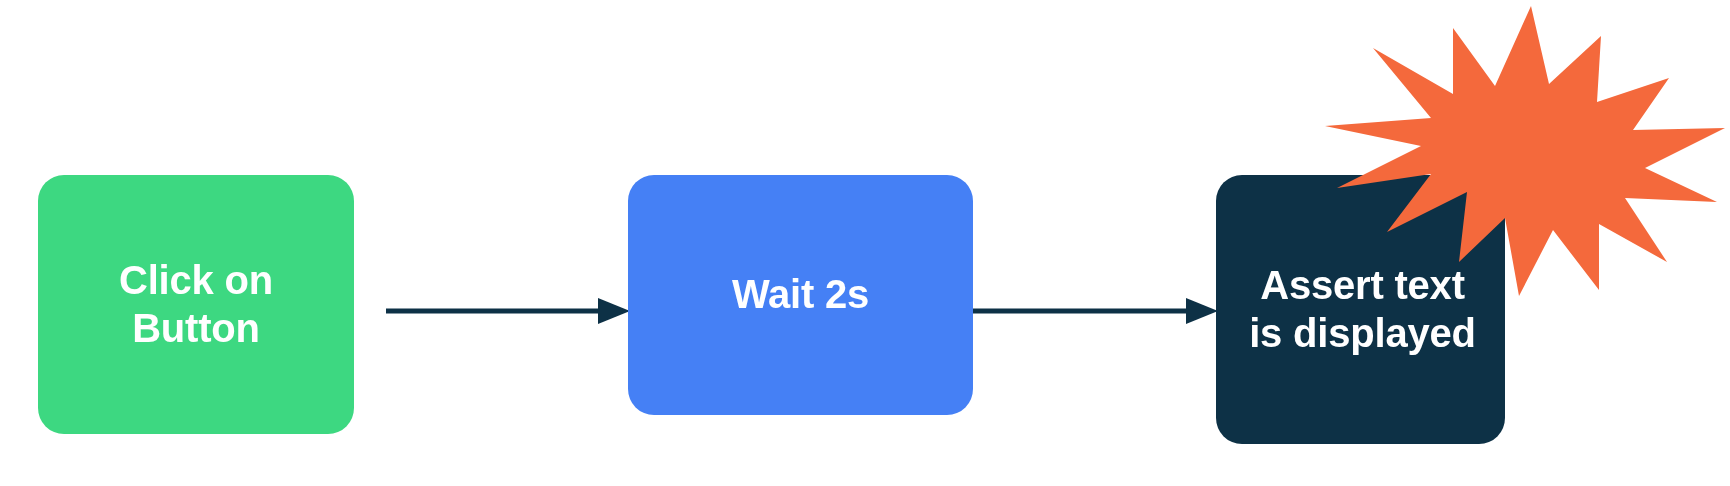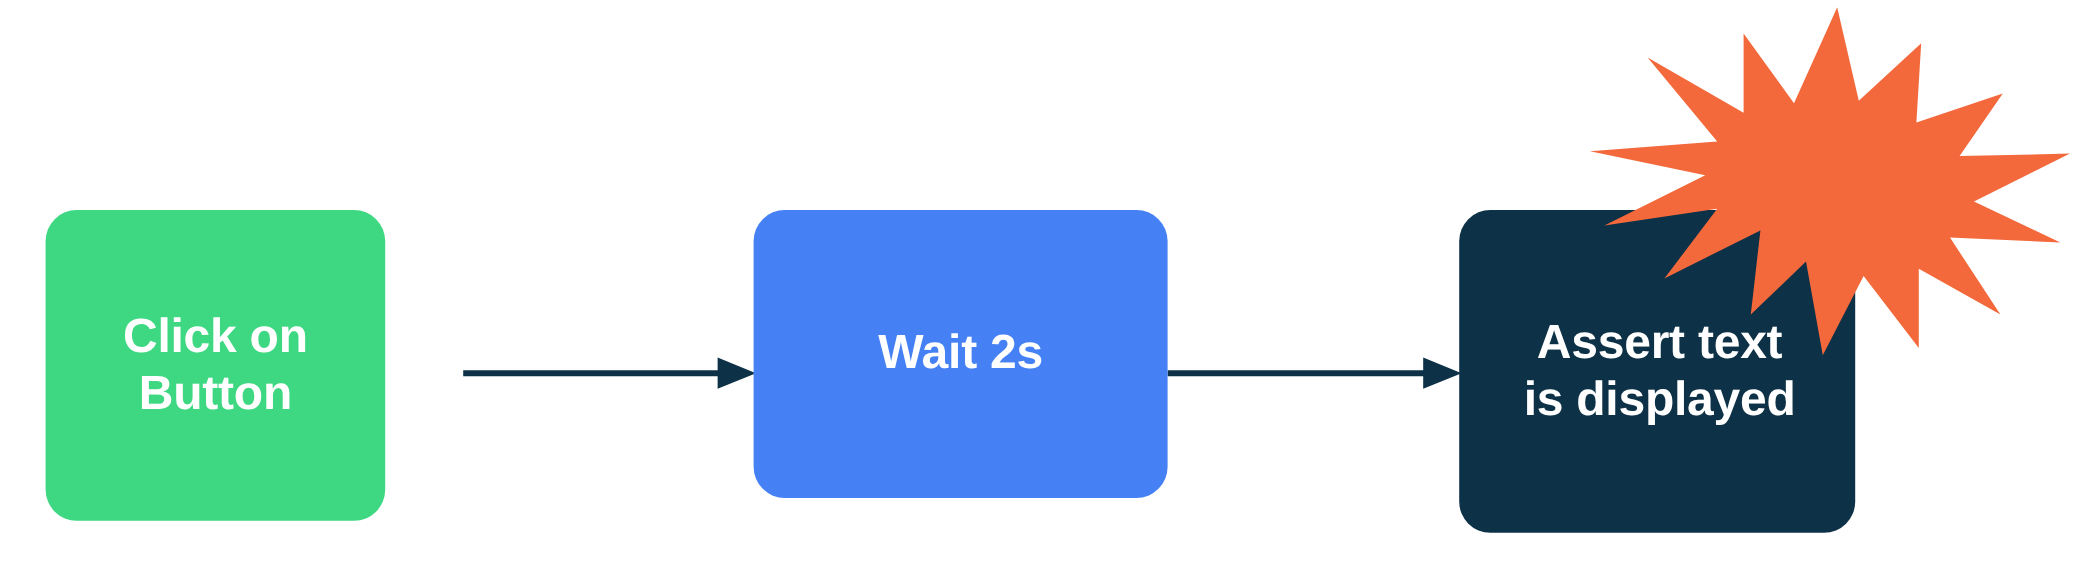--- a/index.html
+++ b/index.html
@@ -33,35 +33,35 @@
     font-family: "Liberation Sans", sans-serif;
     font-weight: bold;
     font-size: 40px;
     line-height: 1.18;
     letter-spacing: -0.2px;
     white-space: pre-line;
   }
   #node-click {
     left: 38px;
     top: 175px;
-    width: 283px;
+    width: 316px;
     height: 259px;
     background: #3DD881;
   }
   #node-wait {
     left: 628px;
     top: 175px;
     width: 345px;
     height: 240px;
     background: #4580F5;
   }
   #node-assert {
     left: 1216px;
     top: 175px;
-    width: 330px;
+    width: 289px;
     height: 269px;
     background: #0D3146;
     z-index: 2;
   }
   #node-assert .node-label {
     position: relative;
     left: 2px;
   }
   .connector {
     position: absolute;

